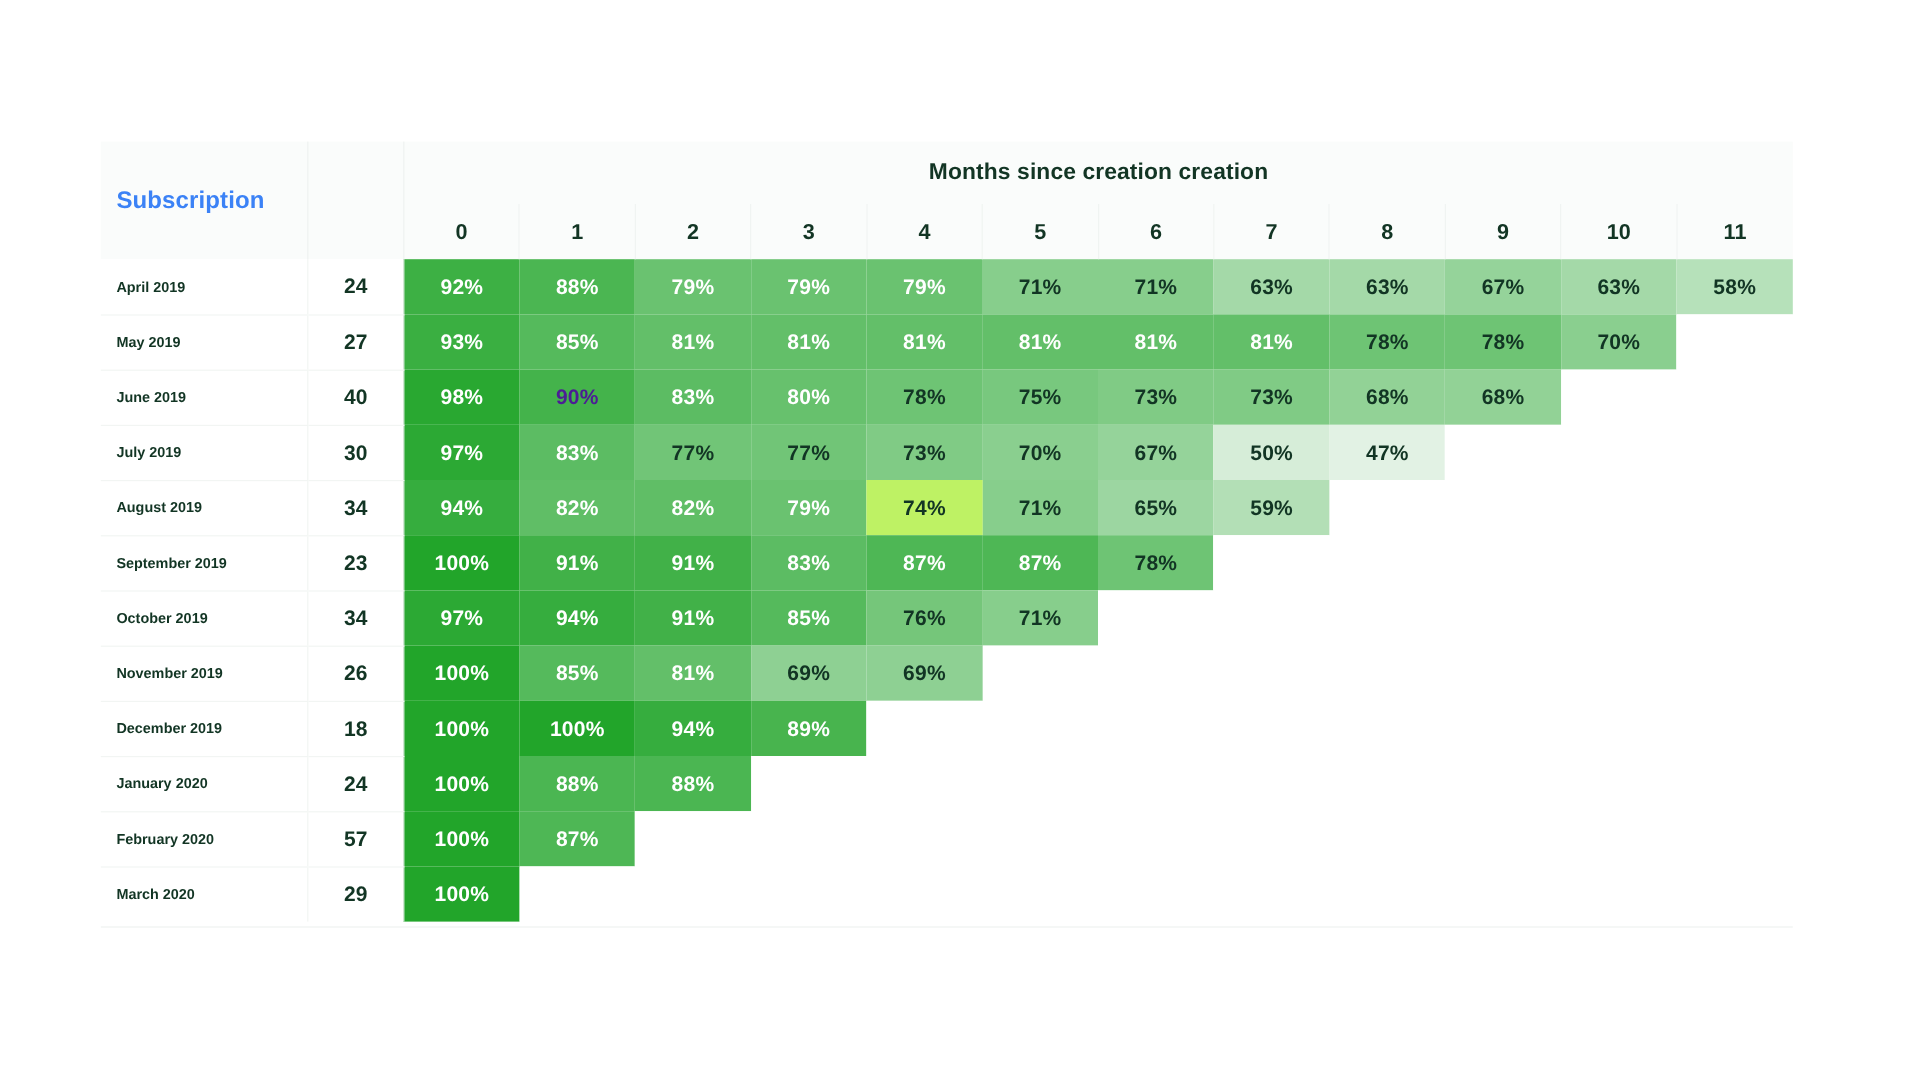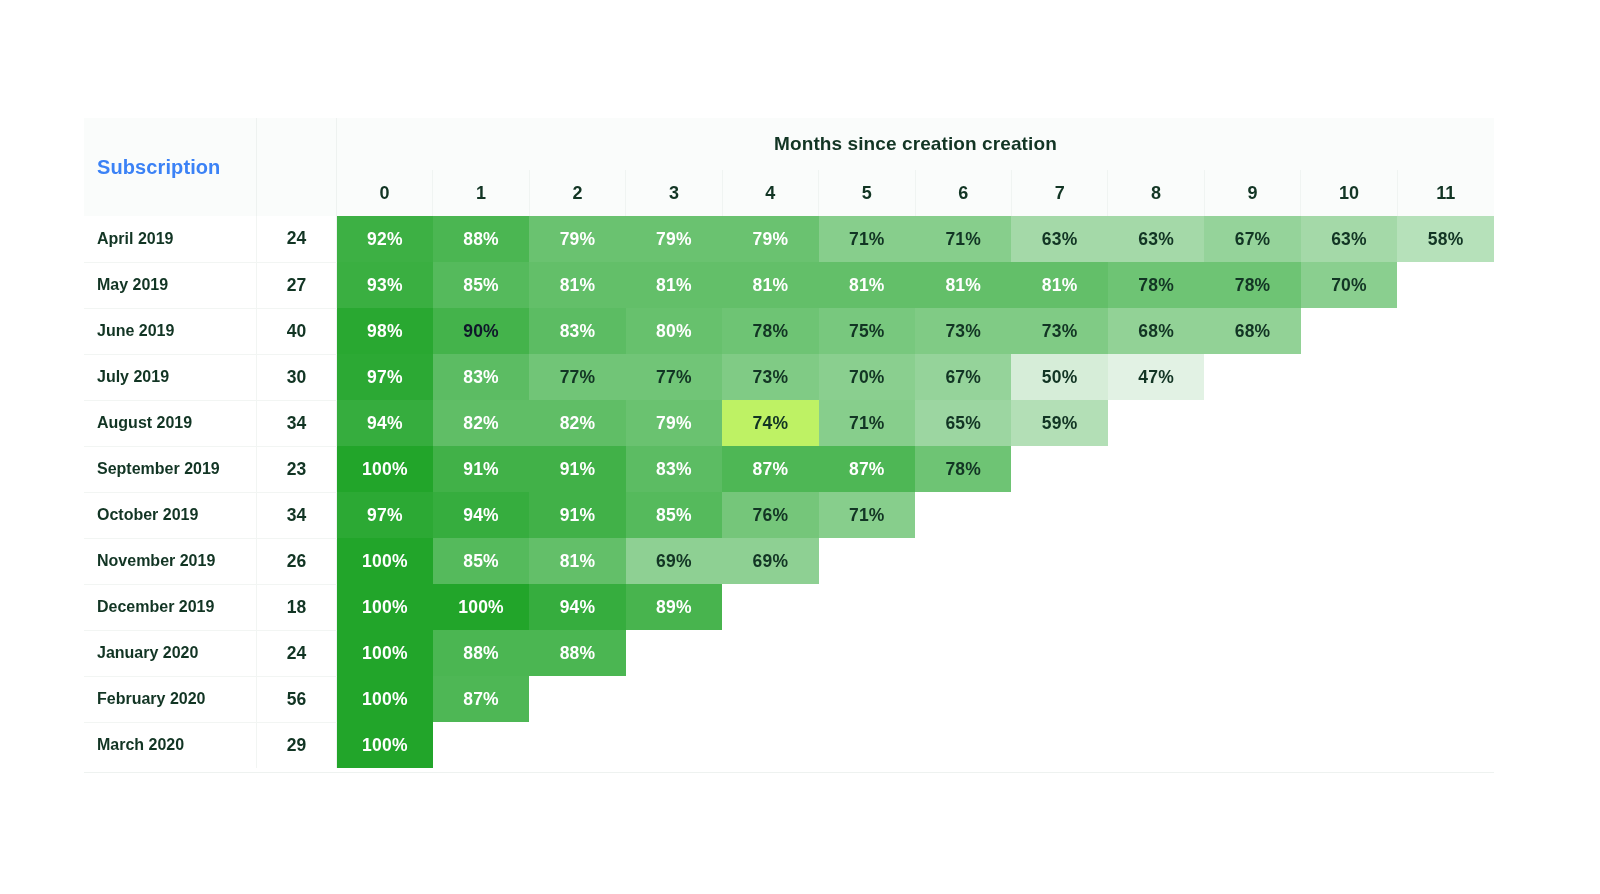--- a/index.html
+++ b/index.html
@@ -68,21 +68,21 @@
     text-align: center;
     vertical-align: middle;
     border-left: 1px solid #f0f4f2;
   }
   th.month-num.first { border-left: 1px solid #eef2f0; }
 
   
   td.row-label {
     height: 46px;
     padding: 0 0 0 13px;
-    font-size: 16px;
+    font-size: 12px;
     font-weight: 700;
     color: #123524;
     text-align: left;
     vertical-align: middle;
     white-space: nowrap;
     border-bottom: 1px solid #f2f5f3;
     background: #ffffff;
   }
   td.row-size {
     height: 46px;
@@ -191,21 +191,21 @@
             <td class="cell" style="background: rgb(99, 191, 105); color: rgb(255, 255, 255);">81%</td>
             <td class="cell" style="background: rgb(110, 196, 116); color: rgb(18, 53, 36);">78%</td>
             <td class="cell" style="background: rgb(110, 196, 116); color: rgb(18, 53, 36);">78%</td>
             <td class="cell" style="background: rgb(138, 207, 143); color: rgb(18, 53, 36);">70%</td>
             <td class="cell empty"></td>
           </tr>
           <tr>
             <td class="row-label">June 2019</td>
             <td class="row-size">40</td>
             <td class="cell" style="background: rgb(41, 168, 49); color: rgb(255, 255, 255);">98%</td>
-            <td class="cell" style="background: rgb(68, 179, 75); color: #0f172a;">90%</td>
+            <td class="cell" style="background: rgb(68, 179, 75); color: #4c1d95;">90%</td>
             <td class="cell" style="background: rgb(92, 188, 99); color: rgb(255, 255, 255);">83%</td>
             <td class="cell" style="background: rgb(103, 193, 109); color: rgb(255, 255, 255);">80%</td>
             <td class="cell" style="background: rgb(110, 196, 116); color: rgb(18, 53, 36);">78%</td>
             <td class="cell" style="background: rgb(120, 200, 126); color: rgb(18, 53, 36);">75%</td>
             <td class="cell" style="background: rgb(128, 203, 133); color: rgb(18, 53, 36);">73%</td>
             <td class="cell" style="background: rgb(128, 203, 133); color: rgb(18, 53, 36);">73%</td>
             <td class="cell" style="background: rgb(146, 210, 150); color: rgb(18, 53, 36);">68%</td>
             <td class="cell" style="background: rgb(146, 210, 150); color: rgb(18, 53, 36);">68%</td>
             <td class="cell empty"></td>
             <td class="cell empty"></td>
@@ -317,21 +317,21 @@
             <td class="cell empty"></td>
             <td class="cell empty"></td>
             <td class="cell empty"></td>
             <td class="cell empty"></td>
             <td class="cell empty"></td>
             <td class="cell empty"></td>
             <td class="cell empty"></td>
           </tr>
           <tr>
             <td class="row-label">February 2020</td>
-            <td class="row-size">56</td>
+            <td class="row-size">57</td>
             <td class="cell" style="background: rgb(34, 165, 42); color: rgb(255, 255, 255);">100%</td>
             <td class="cell" style="background: rgb(78, 183, 85); color: rgb(255, 255, 255);">87%</td>
             <td class="cell empty"></td>
             <td class="cell empty"></td>
             <td class="cell empty"></td>
             <td class="cell empty"></td>
             <td class="cell empty"></td>
             <td class="cell empty"></td>
             <td class="cell empty"></td>
             <td class="cell empty"></td>

